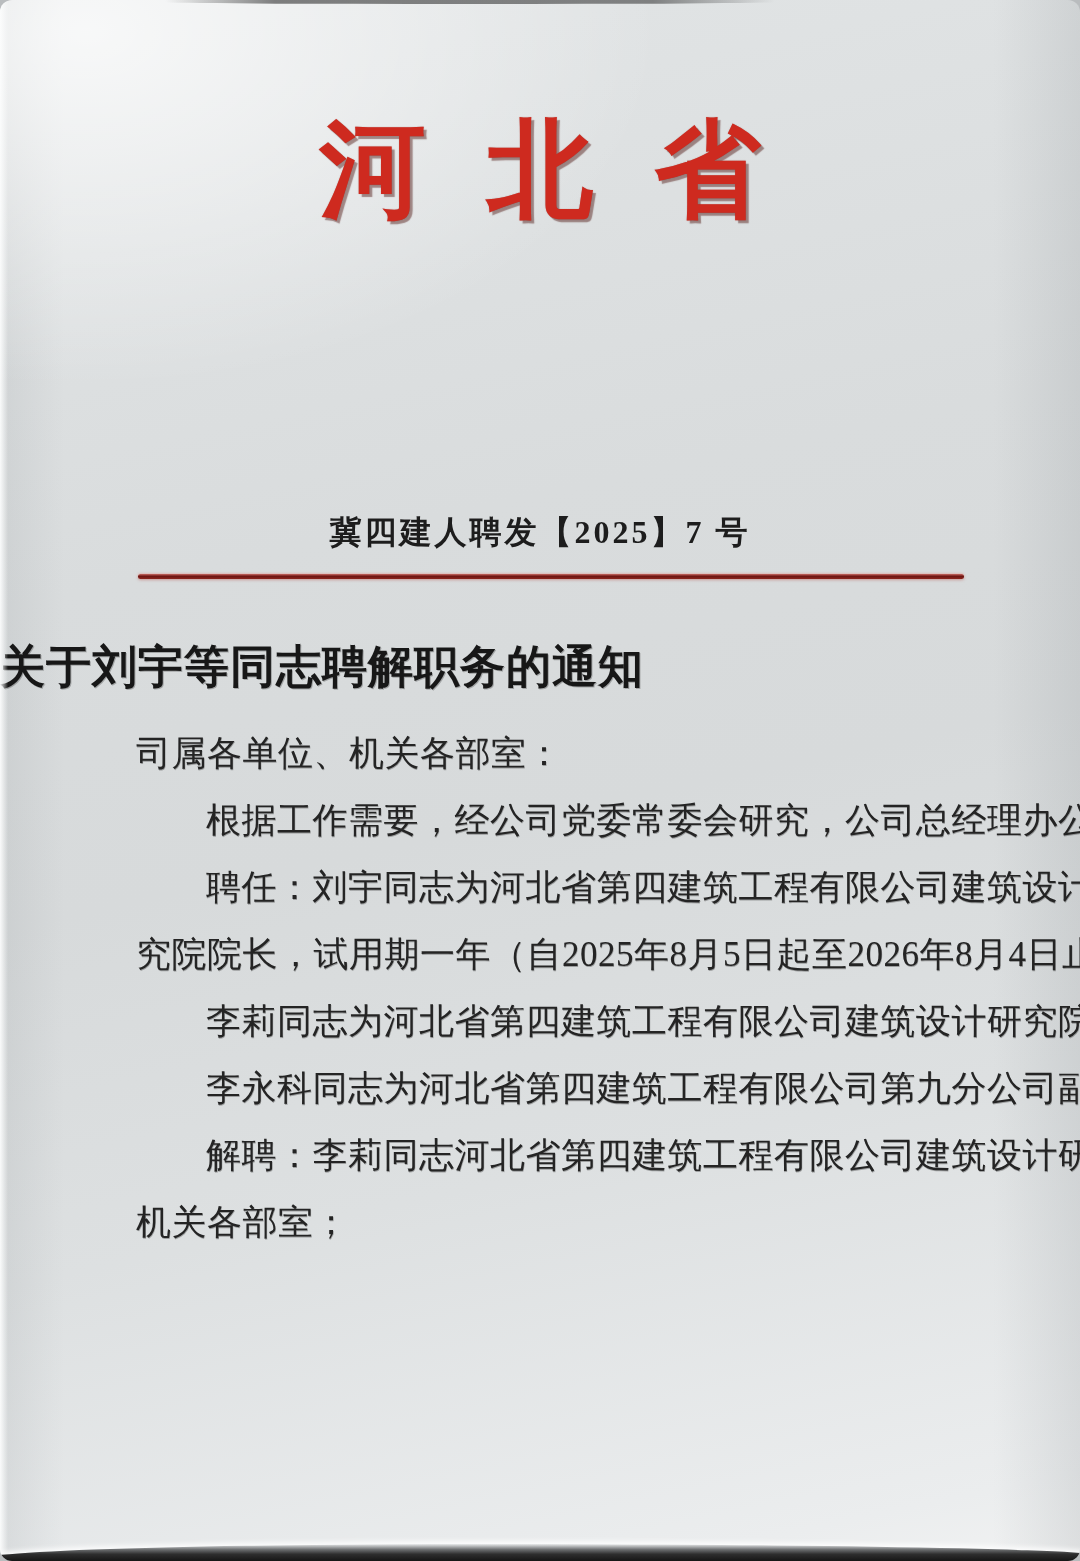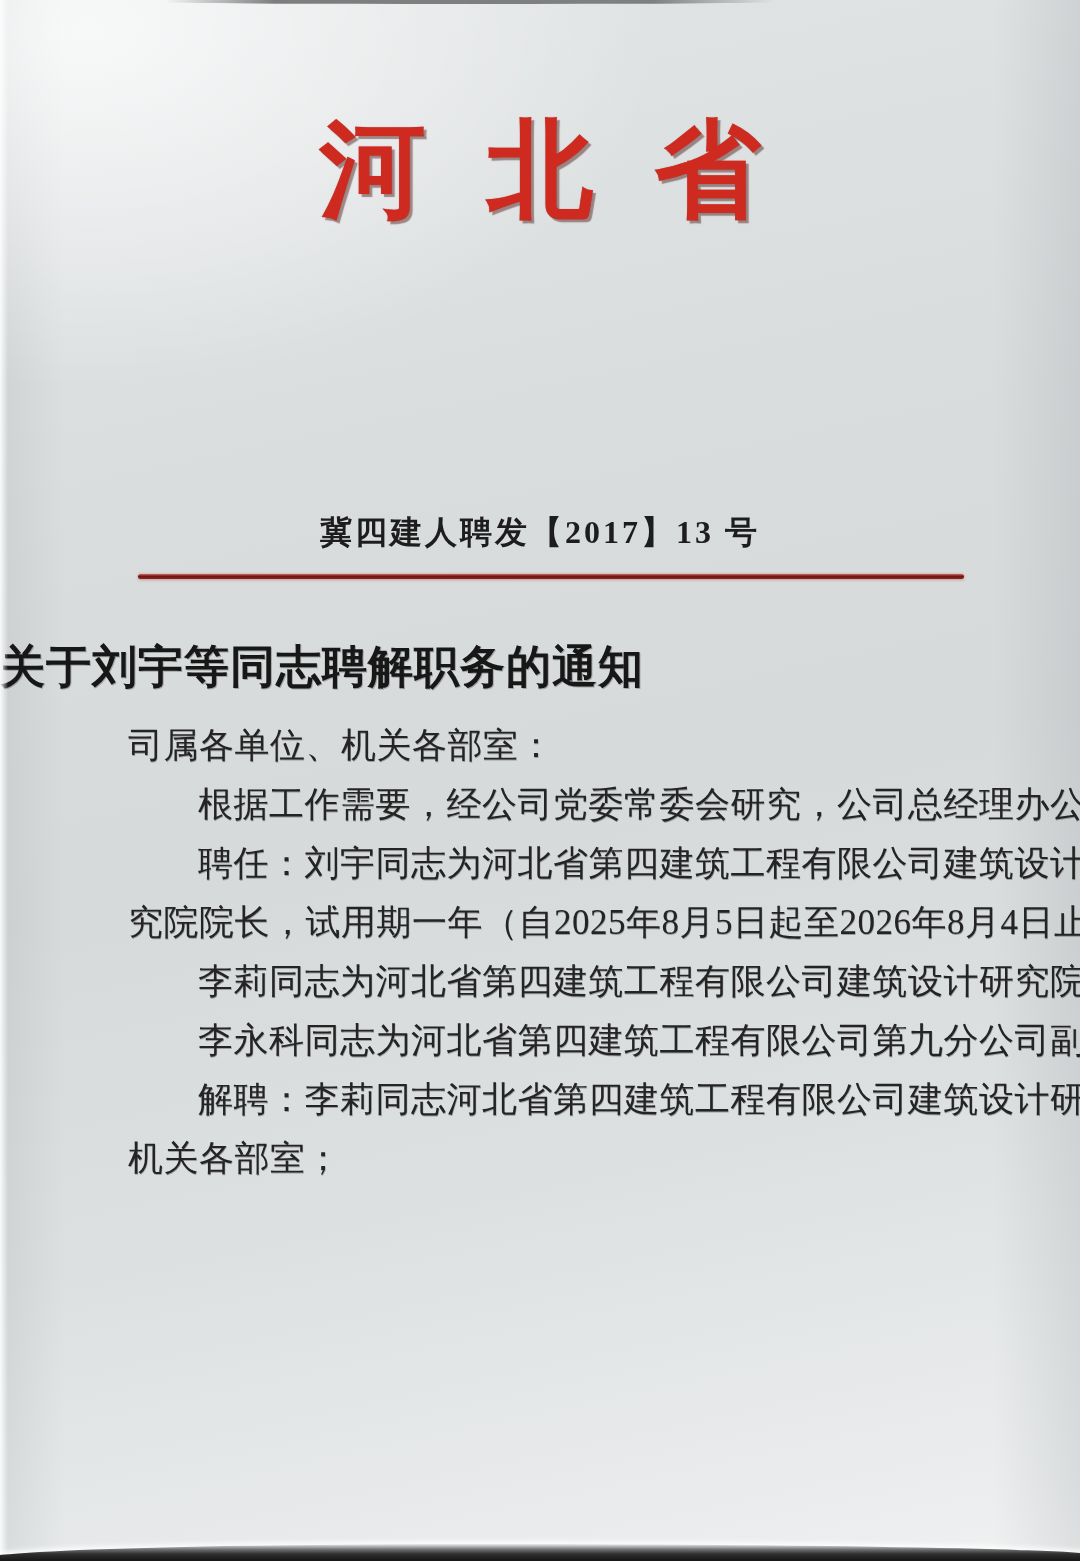--- a/index.html
+++ b/index.html
@@ -10,20 +10,21 @@
   .photo {
     position: relative;
     width: 1080px;
     height: 1561px;
     overflow: hidden;
     font-family: "Liberation Serif", "DejaVu Serif", serif;
     background:
       radial-gradient(140% 60% at 8% 2%, rgba(255,255,255,0.75) 0%, rgba(255,255,255,0) 38%),
       linear-gradient(to right, rgba(150,155,158,0.18) 0%, rgba(150,155,158,0) 6%, rgba(150,155,158,0) 92%, rgba(150,155,158,0.22) 100%),
       linear-gradient(168deg, #e2e5e6 0%, #d9dcdd 34%, #d7dadb 52%, #dde0e1 72%, #ebedee 95%, #f1f2f2 100%);
+    border-radius: 12px;
   }
   
   .edge-top-line {
     position: absolute; top: 0; left: 165px; width: 610px; height: 4px;
     background: linear-gradient(to right, rgba(30,30,30,0) 0%, rgba(30,30,30,0.55) 18%, rgba(30,30,30,0.5) 80%, rgba(30,30,30,0) 100%);
     border-radius: 0 0 60% 60%;
   }
   .edge-left-highlight {
     position: absolute; top: 0; left: 0; bottom: 0; width: 8px;
     background: linear-gradient(to right, rgba(252,253,253,0.95), rgba(252,253,253,0));
@@ -73,38 +74,38 @@
     letter-spacing: 1px;
     color: #171717;
     text-shadow: 1px 1px 0 rgba(0,0,0,0.25);
   }
   
   .doc-body {
     position: absolute; top: 716px; left: 128px; width: 842px;
     font-size: 35px; color: #242424;
   }
   .doc-body p {
-    margin: 0; padding: 0;
+    margin: 8px; padding: 0;
     line-height: 59px;
     height: 59px;
     white-space: nowrap;
     letter-spacing: 0.5px;
     text-shadow: 0.5px 0.5px 0 rgba(40,40,40,0.35);
   }
   .doc-body p.indent { text-indent: 70px; }
 </style>
 </head>
 <body>
 
 <div class="photo">
 
   <div class="lh-province">河北省</div>
 
 
-  <div class="doc-number">冀四建人聘发【2017】13 号</div>
+  <div class="doc-number">冀四建人聘发【2025】7 号</div>
 
   <div class="red-rule"></div>
 
   <div class="doc-title">关于刘宇等同志聘解职务的通知</div>
 
   <div class="doc-body">
     <p>司属各单位、机关各部室：</p>
     <p class="indent">根据工作需要，经公司党委常委会研究，公司总经理办公会</p>
     <p class="indent">聘任：刘宇同志为河北省第四建筑工程有限公司建筑设计研</p>
     <p>究院院长，试用期一年（自2025年8月5日起至2026年8月4日止）；</p>

